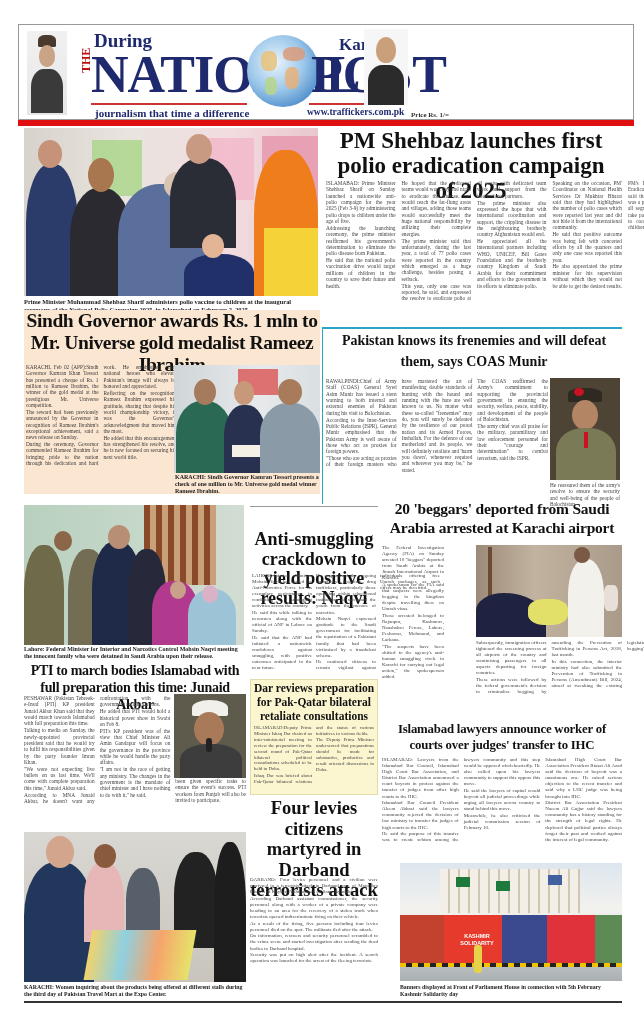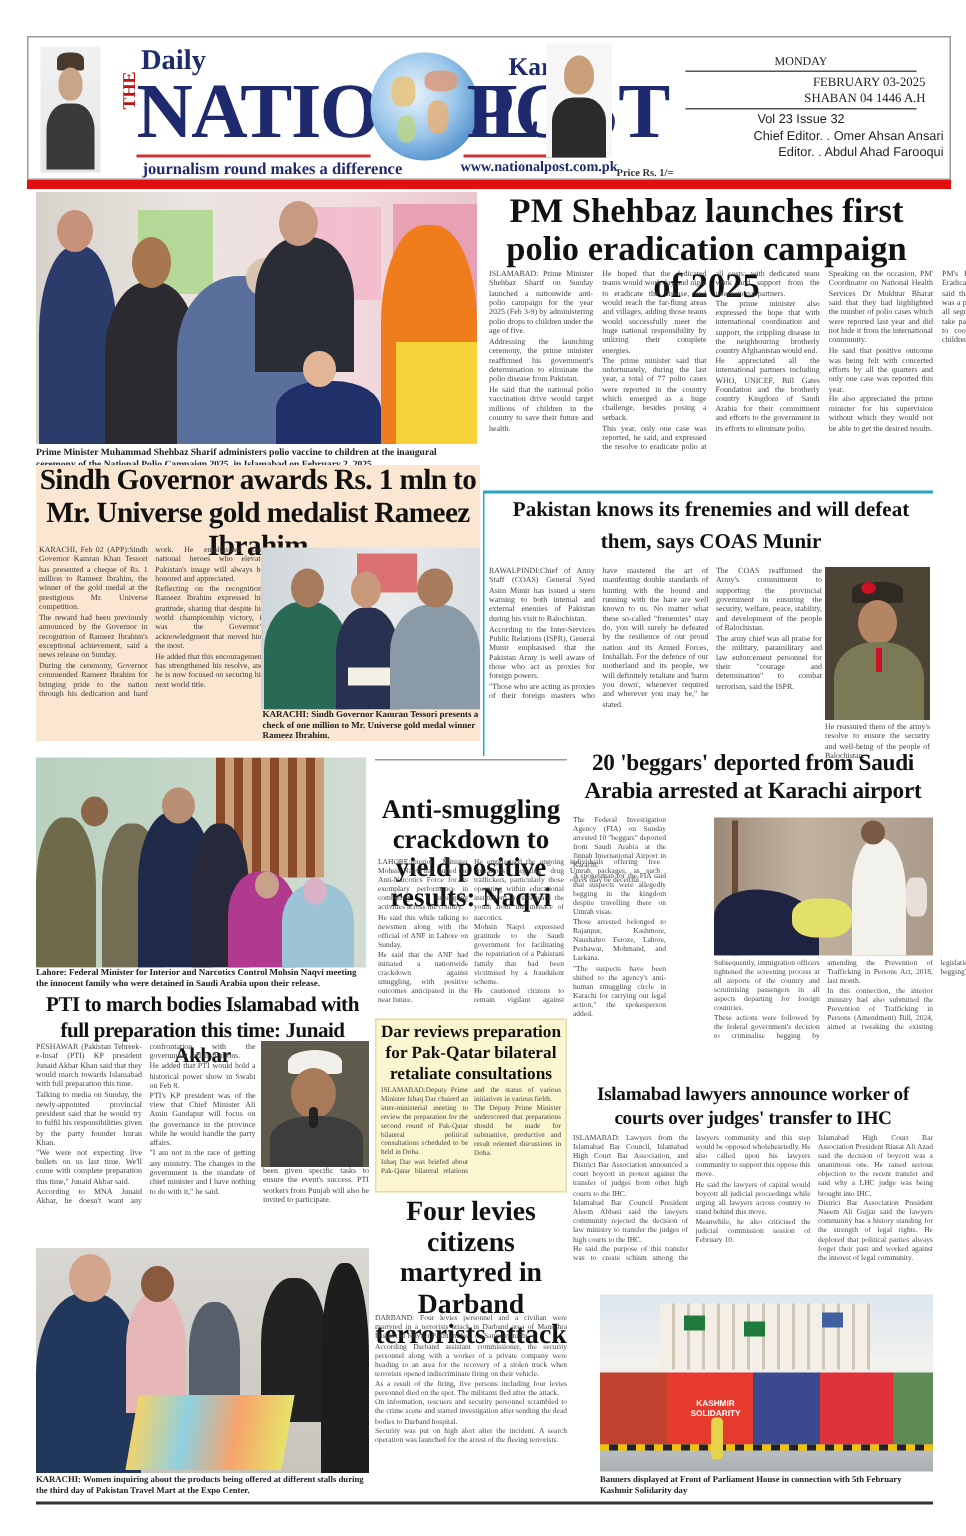--- a/index.html
+++ b/index.html
@@ -44,50 +44,40 @@
 </style>
 </head>
 <body>
 
 <header id="masthead" class="abs">
   <div class="abs portrait" style="left:8px;top:6px;width:40px;height:84px">
     <div class="cap" style="left:11px;top:4px;width:18px;height:12px"></div>
     <div class="face" style="left:12px;top:14px;width:16px;height:22px"></div>
     <div class="coat" style="left:4px;top:38px;width:32px;height:44px"></div>
   </div>
-  <div id="daily" class="abs">Daily</div>
+  <div id="daily" class="abs">During</div>
   <div id="the" class="abs">THE</div>
   <div id="nat" class="abs">NATIONAL</div>
   <div id="globe" class="abs">
     <div class="land" style="left:14px;top:16px;width:16px;height:20px"></div>
     <div class="land" style="left:36px;top:12px;width:22px;height:14px;background:#d99a7a"></div>
     <div class="land" style="left:38px;top:32px;width:14px;height:22px;background:#e8b07a"></div>
     <div class="land" style="left:18px;top:42px;width:12px;height:18px;background:#b9d58a"></div>
   </div>
   <div id="karachi" class="abs">Karachi</div>
   <div id="post" class="abs">POST</div>
   <div class="redline" style="left:72px;top:78px;width:156px"></div>
   <div class="redline" style="left:290px;top:78px;width:96px"></div>
-  <div id="tagline" class="abs">journalism round makes a difference</div>
-  <div id="site" class="abs">www.nationalpost.com.pk</div>
+  <div id="tagline" class="abs">journalism that time a difference</div>
+  <div id="site" class="abs">www.traffickers.com.pk</div>
   <div class="abs portrait" style="left:345px;top:4px;width:44px;height:76px;background:#f6f6f6">
     <div class="face" style="left:12px;top:8px;width:20px;height:26px;background:#caa07a"></div>
     <div class="coat" style="left:4px;top:36px;width:36px;height:40px;background:#2b2b2b"></div>
   </div>
   <div id="price" class="abs">Price Rs. 1/=</div>
-  <div id="datebox" class="abs">
-    <div class="l sm" style="font-size:8px">MONDAY</div>
-    <hr>
-    <div class="l sm" style="text-align:right;padding-right:12px">FEBRUARY 03-2025</div>
-    <div class="l sm" style="text-align:right;padding-right:12px">SHABAN 04 1446 A.H</div>
-    <hr>
-    <div class="l">Vol 23 Issue 32</div>
-    <div class="l" style="text-align:right">Chief Editor. . Omer Ahsan Ansari</div>
-    <div class="l" style="text-align:right">Editor. . Abdul Ahad Farooqui</div>
-  </div>
 </header>
 <div id="redbar" class="abs"></div>
 
 <div class="photo" style="left:24px;top:128px;width:294px;height:168px;background:linear-gradient(90deg,#d7d2cb 0%,#e9e4df 35%,#f2dce0 70%,#e9c7cf 100%)">
   <div class="abs" style="left:68px;top:12px;width:50px;height:56px;background:#9fd47a;opacity:.7"></div>
   <div class="abs" style="left:170px;top:10px;width:60px;height:62px;background:#f3b6c8;opacity:.8"></div>
   <div class="abs" style="left:238px;top:8px;width:56px;height:90px;background:#e8a0b5"></div>
   <div class="person" style="left:2px;top:36px;width:52px;height:132px;background:#2c3c6a"></div>
   <div class="ph" style="left:14px;top:12px;width:24px;height:28px;background:#c6927a"></div>
   <div class="person" style="left:46px;top:60px;width:62px;height:108px;background:#2a2a30"></div>

